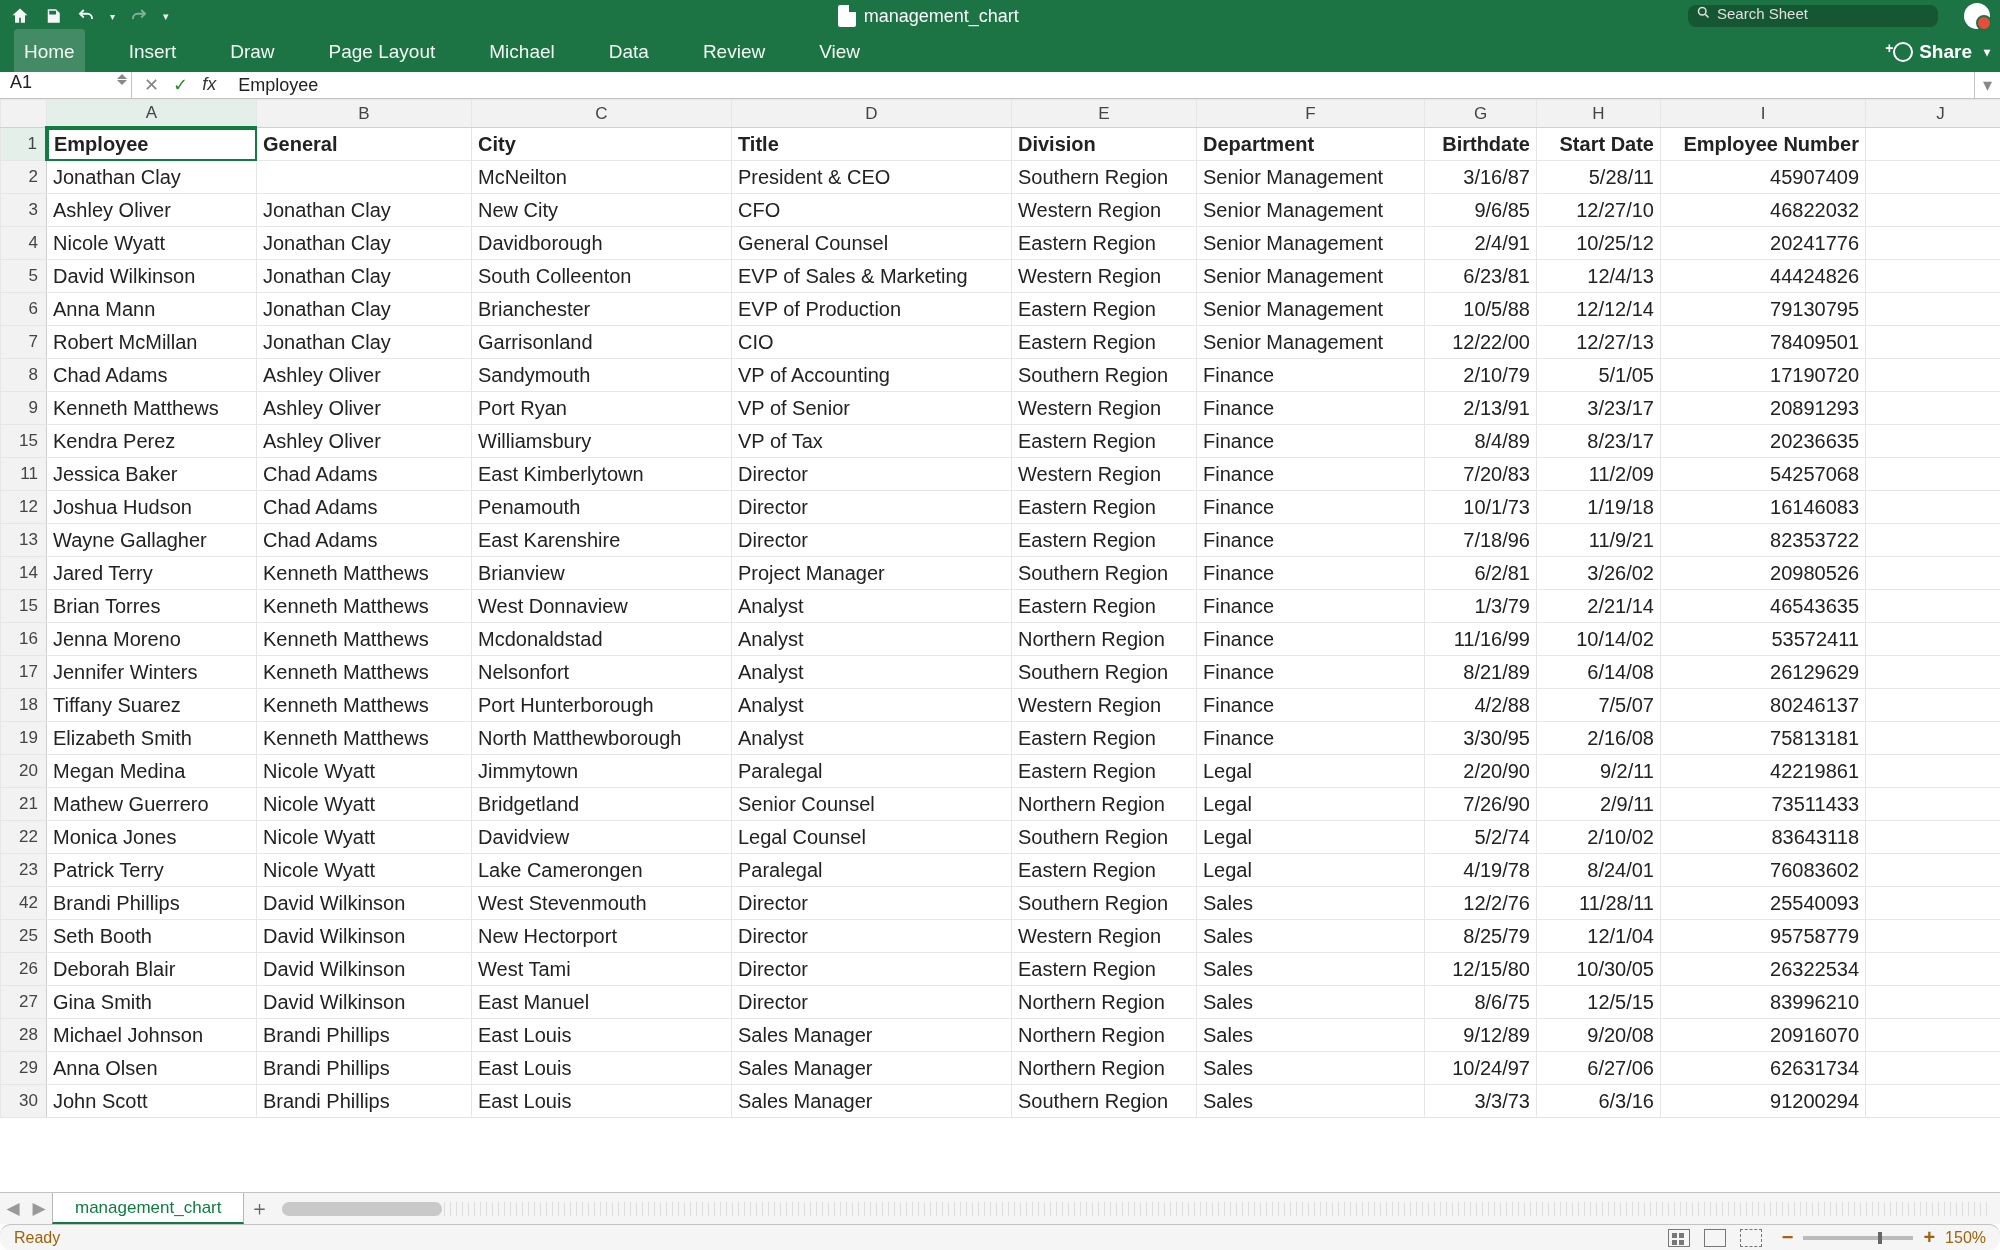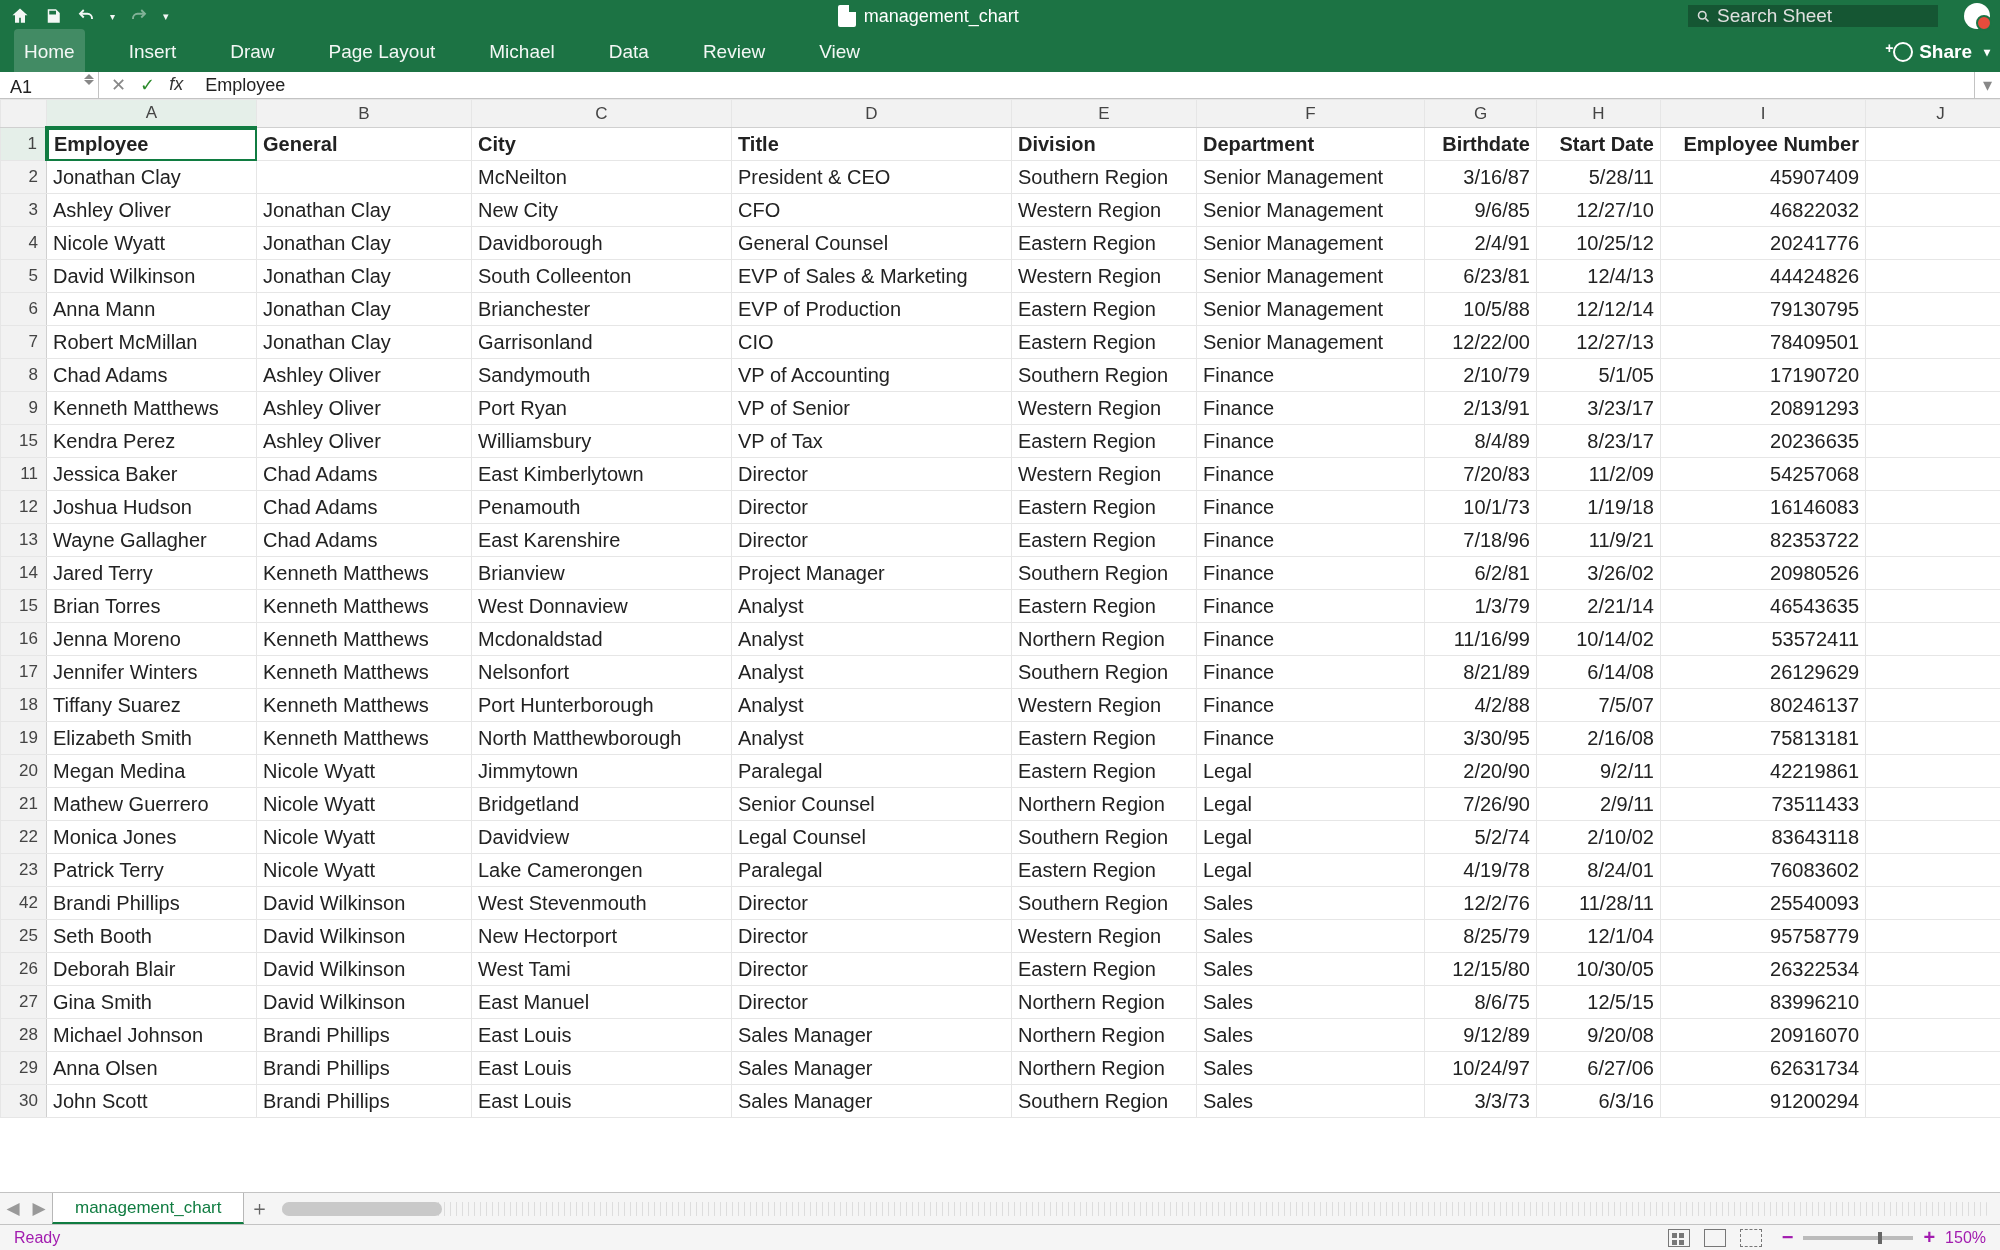--- a/index.html
+++ b/index.html
@@ -18,22 +18,22 @@
   .titlebar{
     height:32px; background:var(--green); color:#fff; display:flex; align-items:center;
     font-size:18px; padding:0 10px; gap:12px;
   }
   .titlebar .qa{ display:flex; gap:14px; align-items:center; }
   .titlebar .qa span{ display:flex; align-items:center; opacity:.95;}
   .titlebar .center{ flex:1; display:flex; justify-content:center; align-items:center; gap:8px; font-weight:500;}
   .titlebar .doc-icon{ width:18px;height:22px;background:#fff;border-radius:2px;position:relative;}
   .titlebar .doc-icon::after{content:"";position:absolute;right:0;top:0;width:7px;height:7px;background:var(--green);}
   .titlebar .search{
-    background:rgba(0,0,0,.25); border-radius:0; height:22px; width:250px;
-    display:flex; align-items:center; gap:6px; padding:0 8px; color:#e0e0e0; font-size:19px;
+    background:rgba(0,0,0,.25); border-radius:8px; height:22px; width:250px;
+    display:flex; gap:6px; padding:0 8px; color:#e0e0e0; font-size:15px;
   }
   .titlebar .avatar{ width:26px;height:26px;background:#fff;border-radius:50%;margin-left:14px;position:relative;}
   .titlebar .avatar::after{content:"";position:absolute;right:-2px;bottom:-2px;width:12px;height:12px;border-radius:50%;background:#e74c3c;border:2px solid var(--green);}
 
   
   .ribbon{
     height:40px; background:var(--green); display:flex; align-items:center; padding:0 14px;
     color:#fff; font-size:19px; gap:34px; position:relative;
   }
   .ribbon .tab{ padding:12px 10px; border-radius:4px 4px 0 0; opacity:.95;}
@@ -41,21 +41,21 @@
   .ribbon .share{ position:absolute; right:10px; display:flex; align-items:center; gap:6px; font-weight:600;}
   .ribbon .share .plus-person{ width:20px;height:20px;border:2px solid #fff;border-radius:50%;position:relative;}
   .ribbon .share .plus-person::before{content:"+";position:absolute;left:-10px;top:-4px;font-size:14px;font-weight:bold;}
   .ribbon .share .chev{ margin-left:6px; }
 
   
   .fbar{
     height:27px; background:#fff; border-bottom:1px solid #c3c3c3; display:flex; align-items:center;
     font-size:18px; color:#222;
   }
-  .fbar .namebox{ width:99px; border-right:1px solid #c3c3c3; height:100%; display:flex; align-items:flex-end; padding-left:10px; position:relative;}
+  .fbar .namebox{ width:132px; border-right:1px solid #c3c3c3; height:100%; display:flex; align-items:flex-start; padding-left:10px; position:relative;}
   .fbar .namebox .stepper{ position:absolute; right:4px; top:2px; display:flex; flex-direction:column; gap:1px;}
   .fbar .namebox .stepper span{ width:0;height:0;border-left:5px solid transparent;border-right:5px solid transparent;}
   .fbar .namebox .stepper .up{ border-bottom:5px solid #888;}
   .fbar .namebox .stepper .dn{ border-top:5px solid #888;}
   .fbar .fx-icons{ display:flex; gap:14px; padding:0 12px; color:#888; font-size:18px;}
   .fbar .fx-icons .fx{ font-style:italic; color:#333;}
   .fbar .formula{ flex:1; padding-left:10px;}
   .fbar .expand{ width:26px; text-align:center; color:#888; border-left:1px solid #c3c3c3; height:100%; line-height:27px;}
 
   
@@ -90,21 +90,21 @@
     border:1px solid #b7b7b7; border-top:none; border-bottom:2px solid var(--sel);
     color:var(--sel); font-weight:500;
   }
   .sheettabs .add{ width:30px; text-align:center; color:#666; font-size:20px;}
   .sheettabs .hscroll{ flex:1; margin:0 8px; height:14px; background:repeating-linear-gradient(90deg,#ddd,#ddd 1px,transparent 1px,transparent 6px); border-radius:7px; position:relative;}
   .sheettabs .hscroll .thumb{ position:absolute; left:0; top:0; height:100%; width:160px; background:#c9c9c9; border-radius:7px;}
 
   
   .status{
     height:26px; background:#f5f5f5; border-top:1px solid #c3c3c3; display:flex; align-items:center;
-    font-size:16px; color:#a21caf; padding:0 14px; justify-content:space-between;
+    font-size:16px; color:#a16207; padding:0 14px; justify-content:space-between;border-radius:11px;
   }
   .status .views{ display:flex; gap:14px; align-items:center;}
   .status .views .v{ width:22px;height:18px;border:1px solid #777;display:inline-block;}
   .status .zoom{ display:flex; align-items:center; gap:10px;}
   .status .zoom .slider{ width:110px;height:4px;background:#bbb;position:relative;}
   .status .zoom .slider::after{content:"";position:absolute;left:68%;top:-4px;width:4px;height:12px;background:#666;}
   .status .right{ display:flex; align-items:center; gap:20px;}
 
   
   .cw-row{width:46px;}

